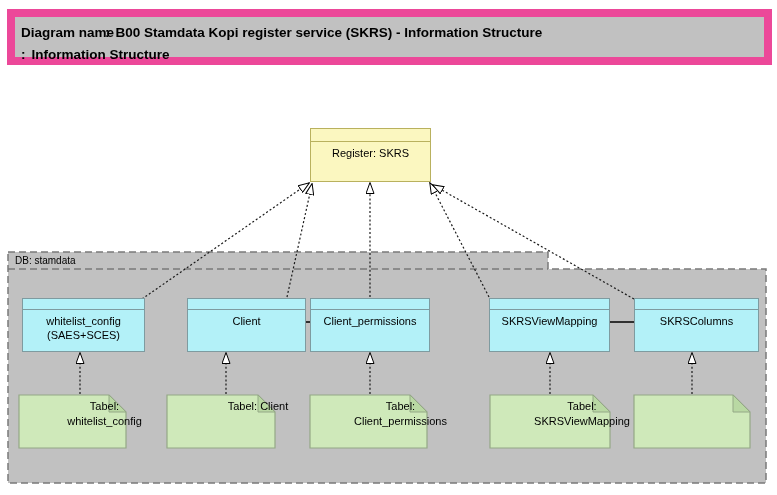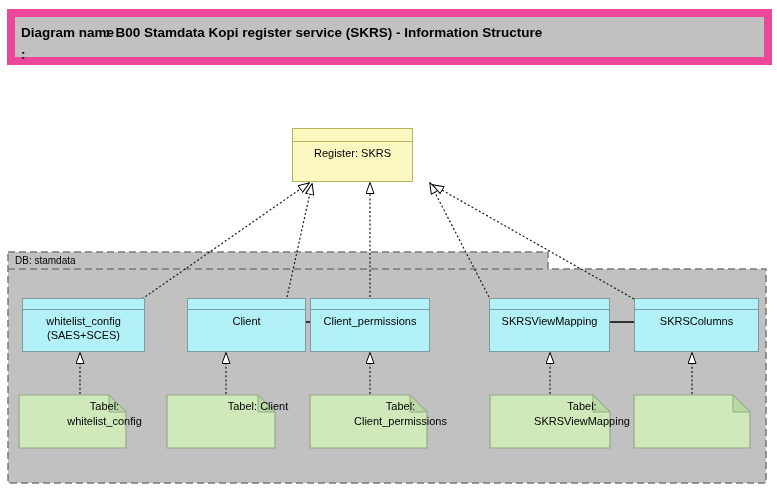--- a/index.html
+++ b/index.html
@@ -11,21 +11,21 @@
   .header-box{position:absolute;left:7px;top:9px;width:765px;height:56px;box-sizing:border-box;
     background:var(--header-fill);border:8px solid #ec4899;padding:5px 0 0 6px;
     font-weight:bold;font-size:13.5px;}
   .hrow{display:flex;line-height:22px;white-space:pre;}
   .hlabel{width:84px;}
   .hvalue{margin-left:6px;}
 
   
   .node{position:absolute;box-sizing:border-box;font-size:11px;text-align:center;line-height:14px;}
   .compartment{box-sizing:border-box;}
-  .register{left:292px;top:128px;width:121px;height:54px;
+  .register{left:310px;top:128px;width:121px;height:54px;
     background:var(--register-fill);border:1px solid var(--register-border);}
   .register .compartment{height:13px;border-bottom:1px solid var(--register-border);}
   .entity{top:298px;height:54px;background:var(--entity-fill);border:1px solid var(--entity-border);}
   .entity .compartment{height:11px;border-bottom:1px solid var(--entity-border);}
   .node .label{padding-top:4px;}
   #e1{left:22px;width:123px;}
   #e2{left:167px;width:119px;margin-left:20px;}
   #e3{left:310px;width:120px;}
   #e4{left:489px;width:121px;}
   #e5{left:634px;width:125px;}
@@ -111,21 +111,21 @@
         <path class="note-fold" d="M733,395 V412 H750 Z"></path>
       </g>
     </g>
   </svg>
 
   <div class="header-box">
     <div class="hrow">
       <span class="hlabel">Diagram name</span><span>:</span><span class="hvalue">B00 Stamdata Kopi register service (SKRS) - Information Structure</span>
     </div>
     <div class="hrow">
-      <span>:</span>
+      <span>:</span><span class="hvalue">Information Structure</span>
     </div>
   </div>
 
   <div class="db-label">DB: stamdata</div>
 
   <div class="node register">
     <div class="compartment"></div>
     <div class="label">Register: SKRS</div>
   </div>
 

